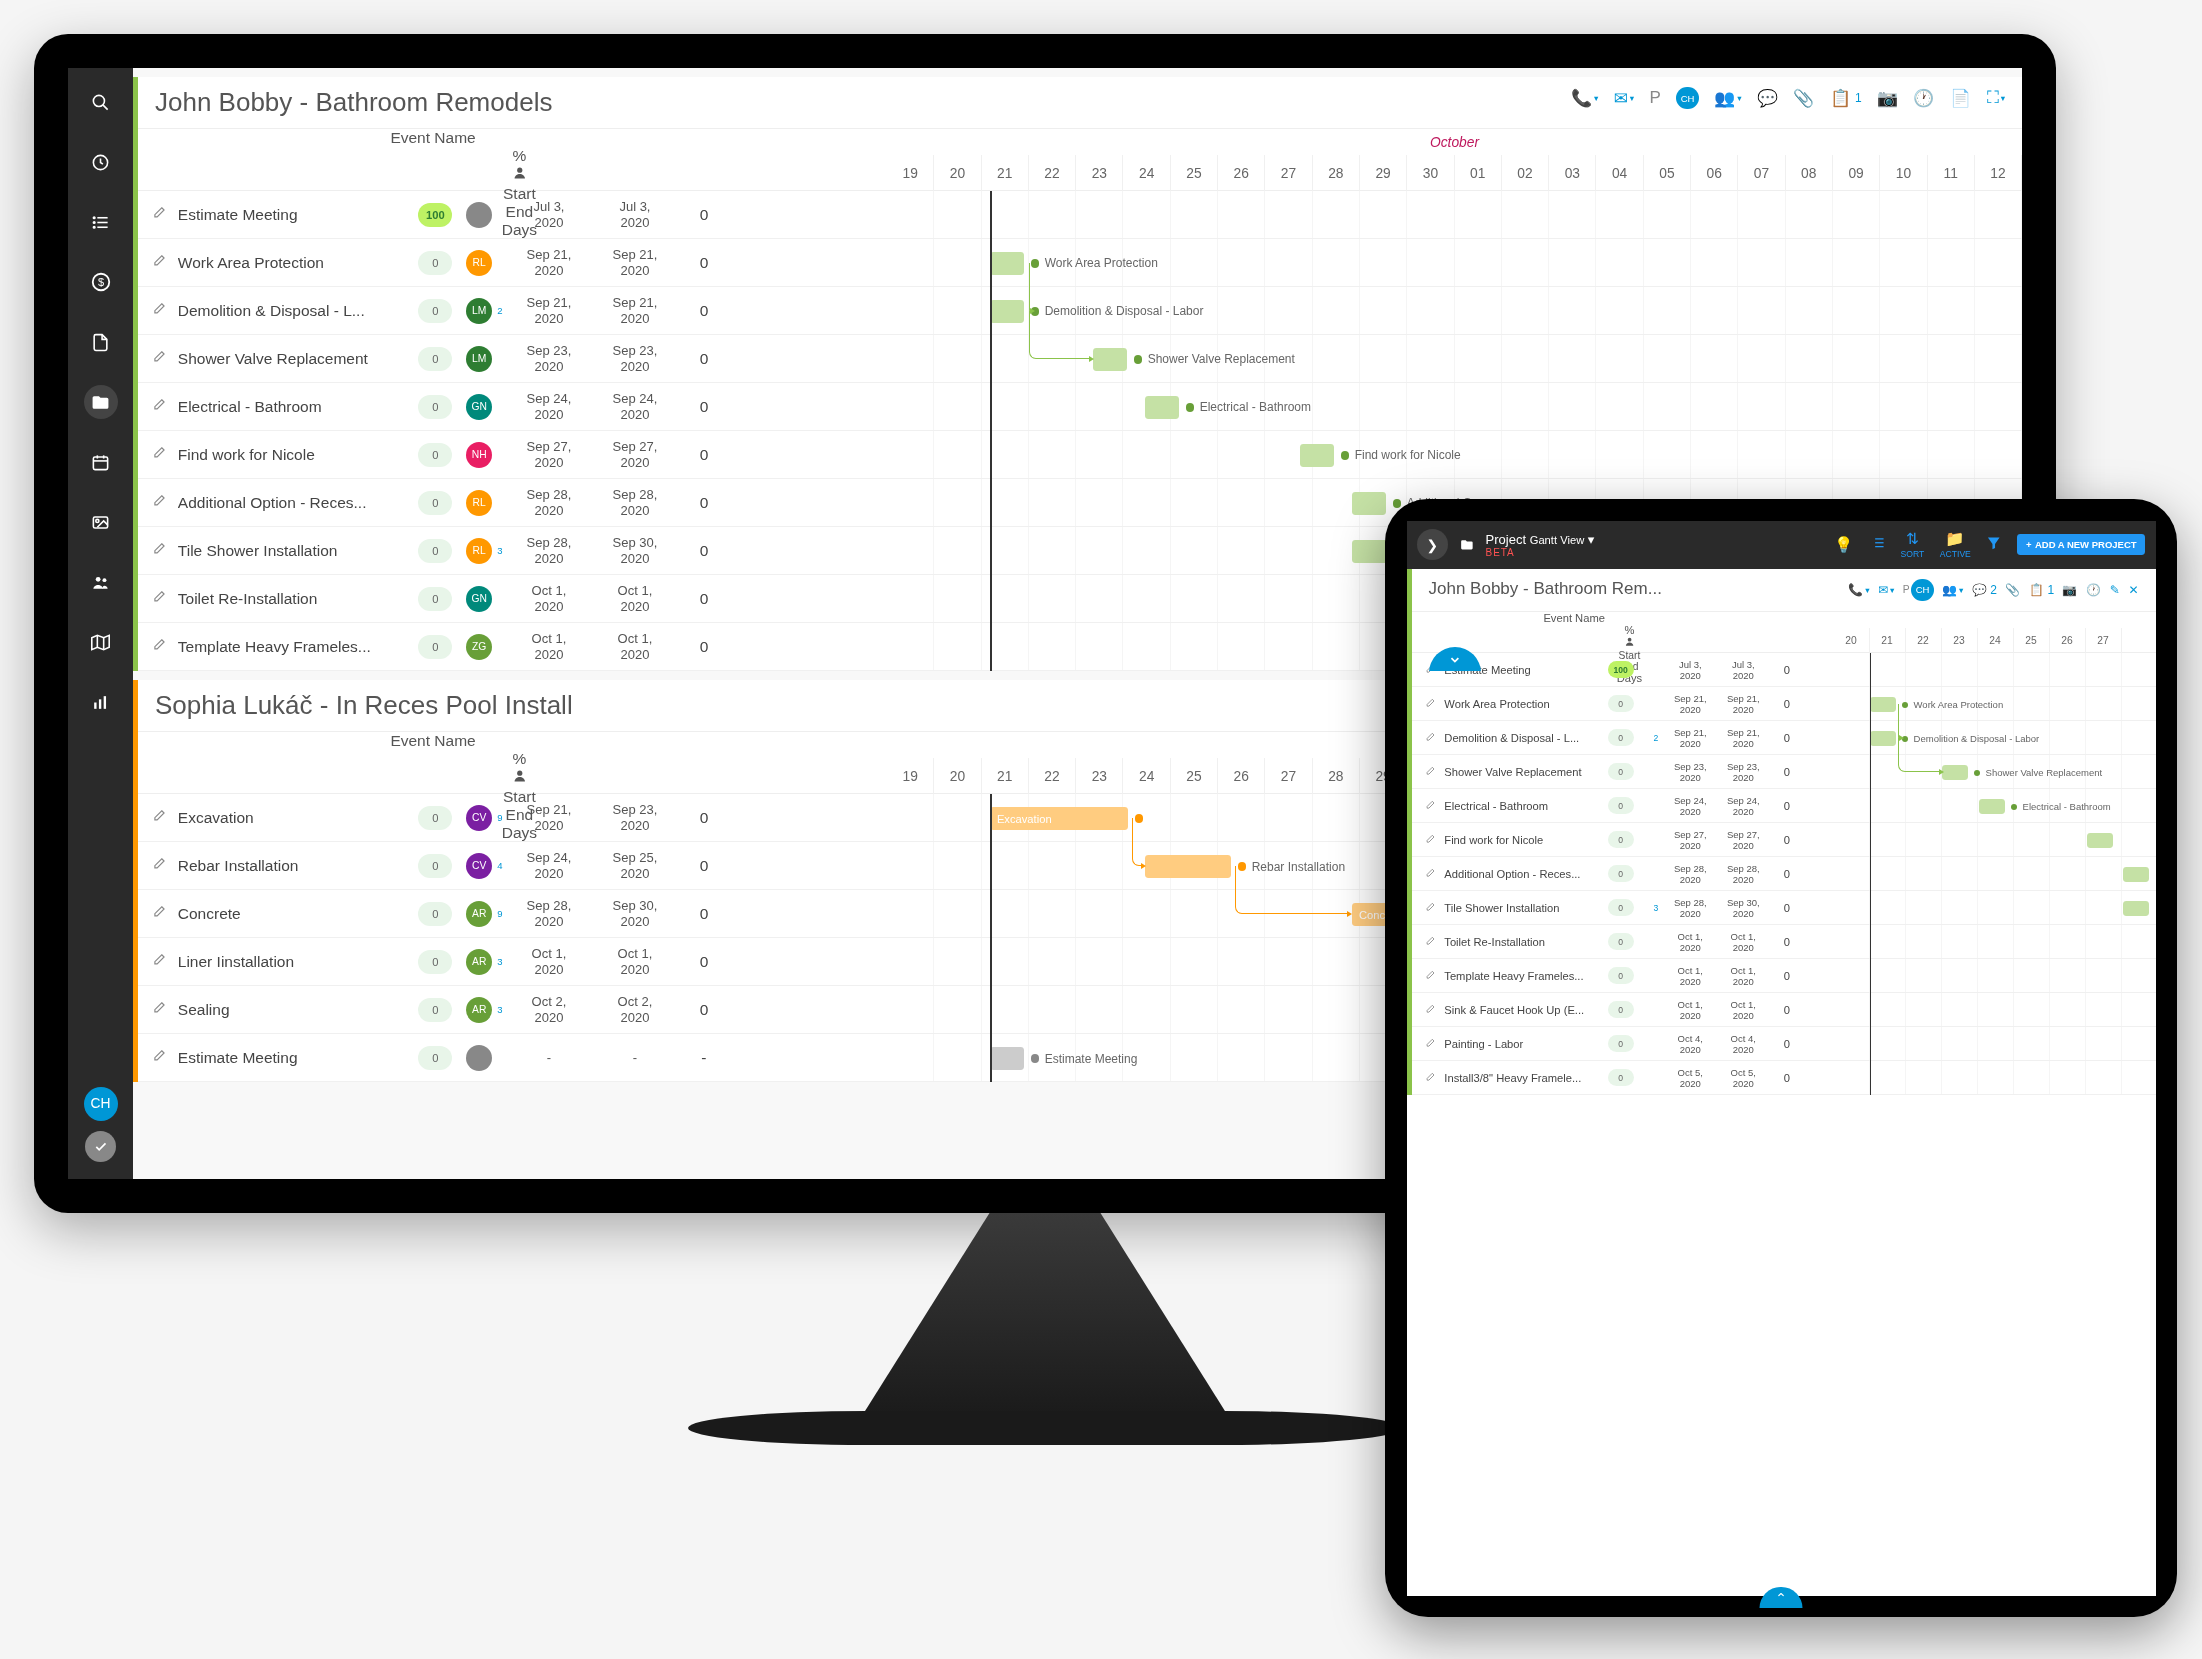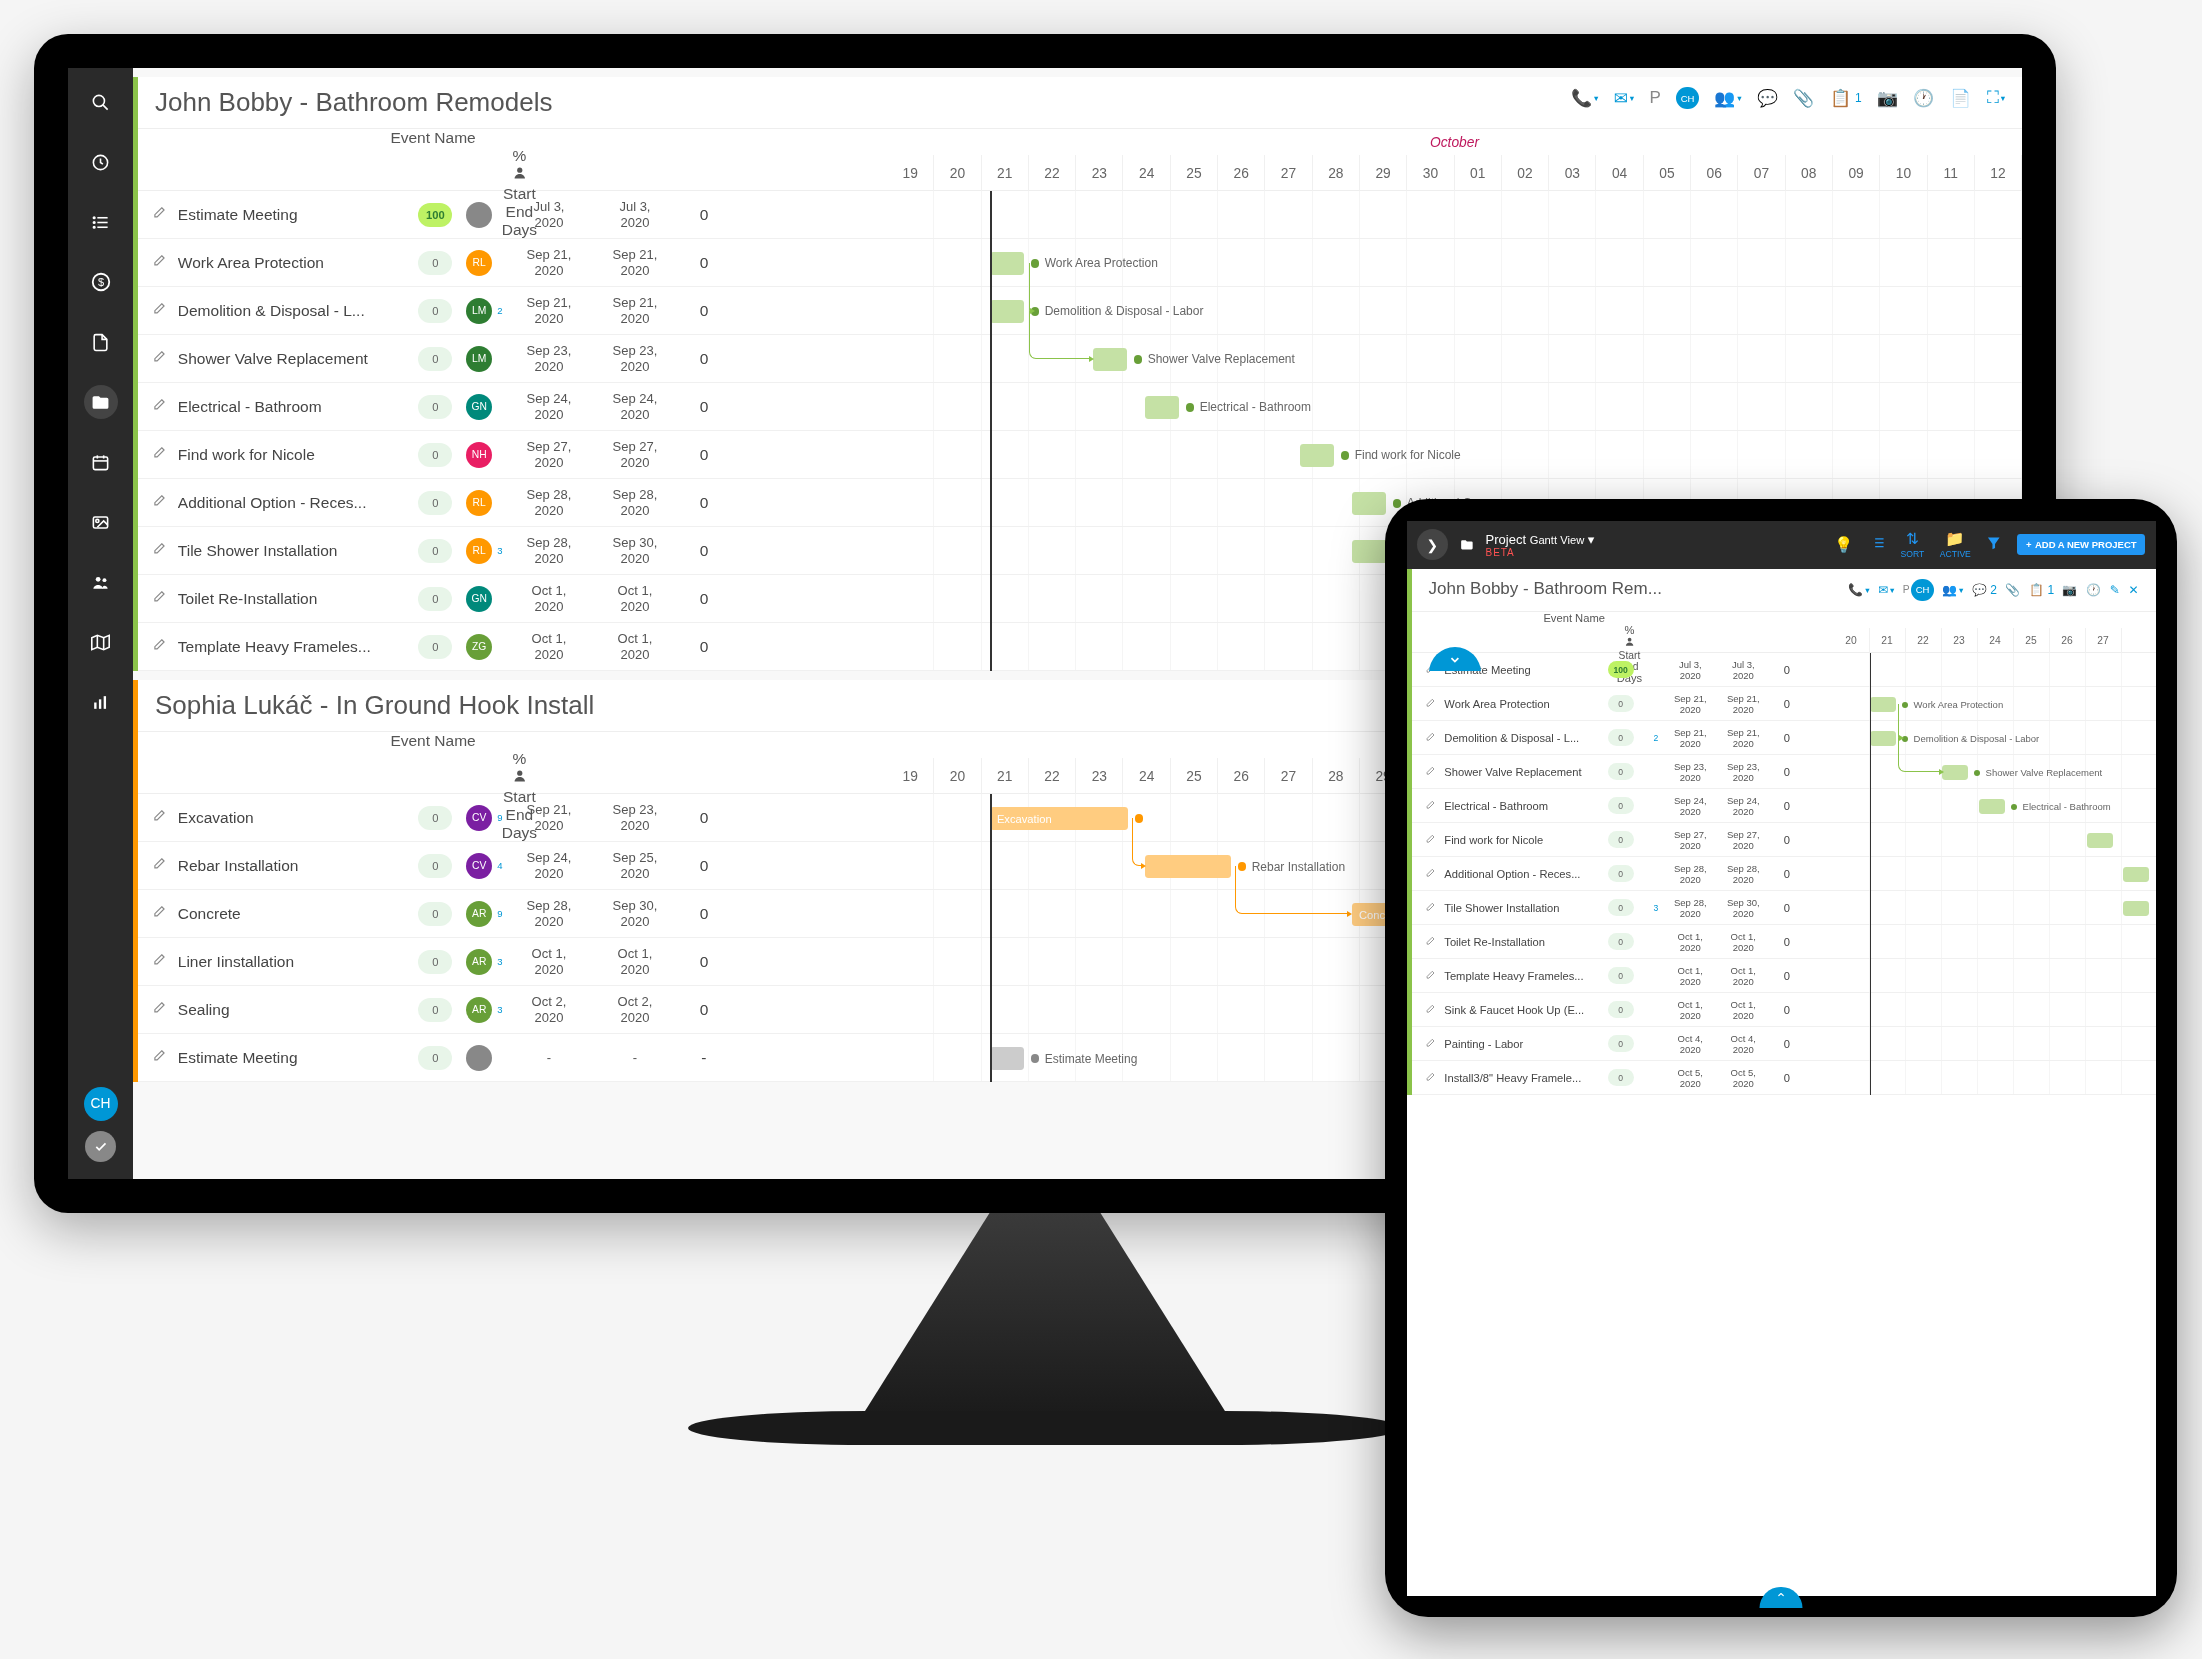--- a/index.html
+++ b/index.html
@@ -700,21 +700,21 @@
                   <svg viewBox="0 0 24 24" width="17" height="17" fill="none" stroke="#fff" stroke-width="3">
                     <polyline points="6 9 12 15 18 9"></polyline>
                   </svg>
                 </div>
               </div>
             </div>
     </div>
         </div>
         <div class="project orange">
     <div class="project-header">
-      <div class="project-title">Sophia Lukáč - In Ground Hook Install</div>
+      <div class="project-title">Sophia Lukáč - In Reces Pool Install</div>
       <div class="toolbar">
               <span class="tb-icon">📞<span class="caret">▾</span></span>
             </div>
     </div>
     <div class="gantt">
       <div class="gantt-left">
               <div class="col-headers">
     <div class="col-event">Event Name</div>
     <div class="col-pct">%</div>
     <div class="col-assign"><svg viewBox="0 0 24 24" fill="currentColor" width="15.5" height="15.5">

